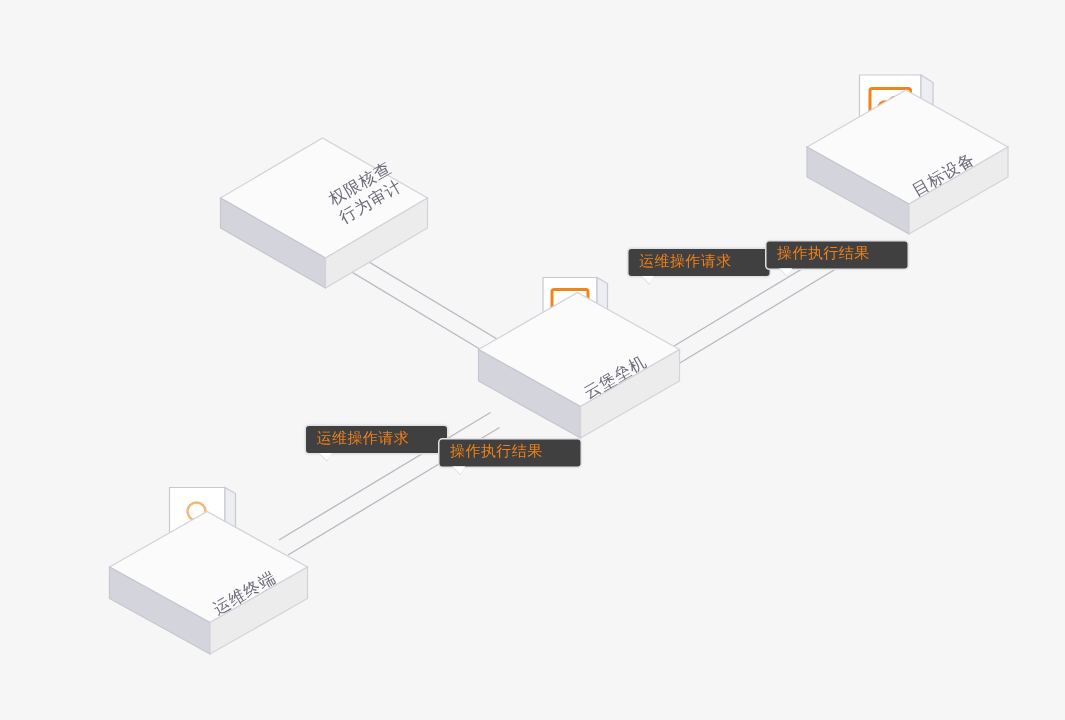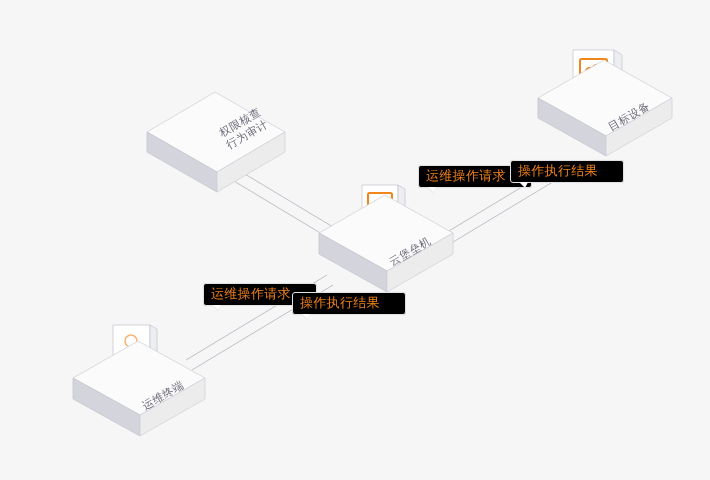--- a/index.html
+++ b/index.html
@@ -75,25 +75,25 @@
   }
   .glyph-soft {
     stroke: #f7b473;
     fill: none;
     stroke-width: 1.6;
     stroke-linecap: round;
     stroke-linejoin: round;
   }
   .edge-label-box {
     position: absolute;
-    background: #000000;
+    background: #404040;
     border: 1px solid #e2e2e6;
     border-radius: 3px;
     padding: 3px 25px 4px 7px;
-    font-size: 13px;
+    font-size: 10px;
     color: #f0801a;
     white-space: nowrap;
     line-height: 1.1;
     box-shadow: 0 0 2px rgba(0,0,0,0.03);
     letter-spacing: 0.3px;
   }
   .edge-label-box::after {
     content: "";
     position: absolute;
     left: 9px;

